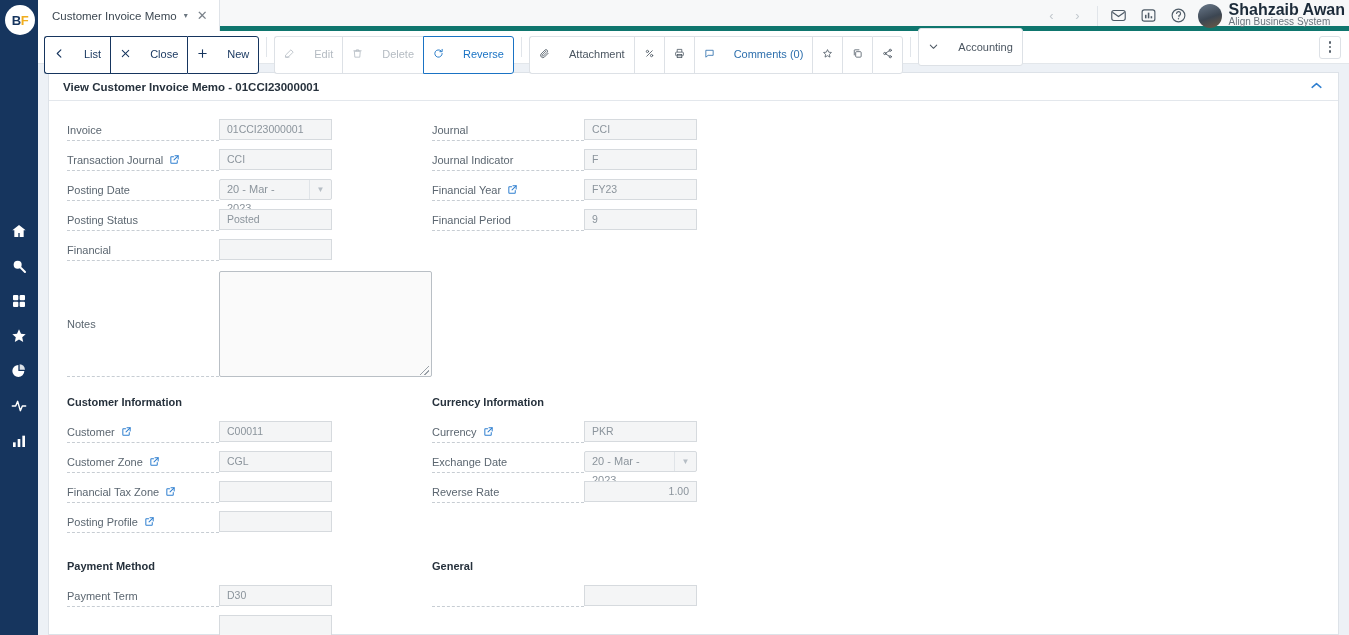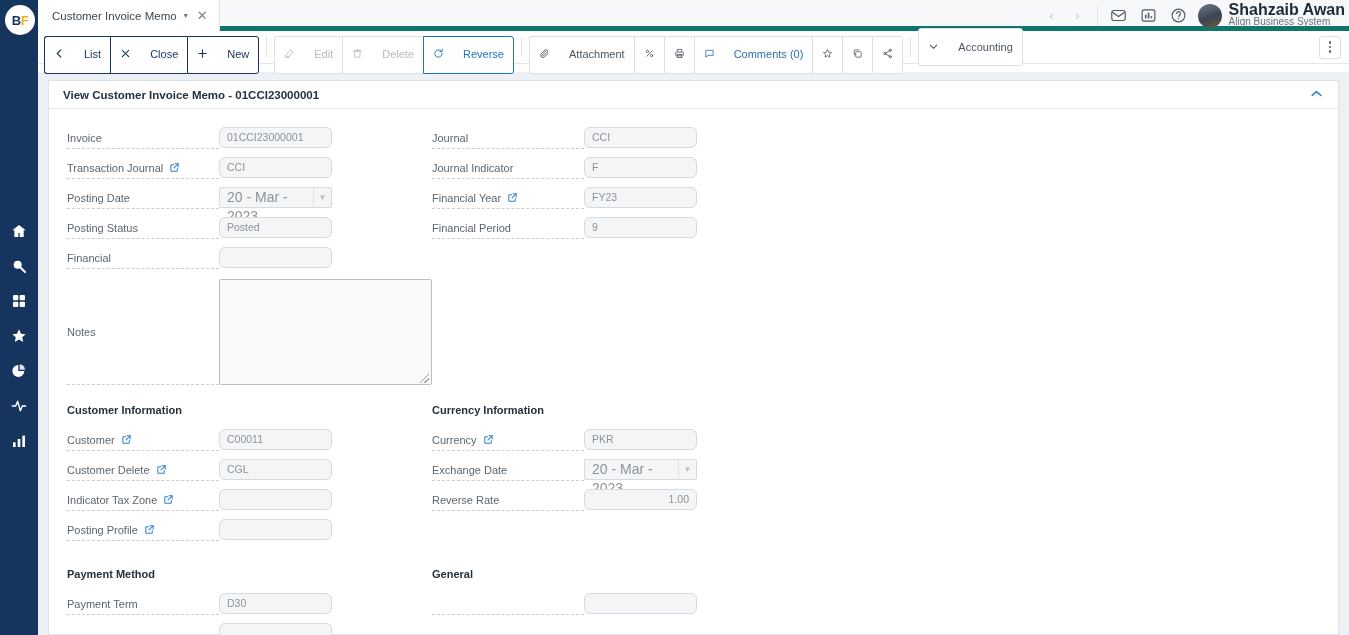--- a/index.html
+++ b/index.html
@@ -104,21 +104,21 @@
 
   .sep { width: 1px; height: 20px; background: #e1e5ea; margin: 0 7px; }
   .kebab {
     margin-left: auto; width: 22px; height: 23px;
     border: 1px solid #dde1e6; border-radius: 3px;
     display: flex; flex-direction: column; align-items: center; justify-content: center; gap: 2px;
   }
   .kebab i { width: 2.5px; height: 2.5px; border-radius: 50%; background: #56606b; display: block; }
 
   
-  .pagewrap { flex: 1 1 auto; background: #edf1f6; padding: 8px 10px 0 10px; overflow: hidden; margin-top: 8px; }
+  .pagewrap { flex: 1 1 auto; background: #edf1f6; padding: 8px 10px 0 10px; overflow: hidden; }
   .card {
     background: #ffffff; border: 1px solid #dde2e8;
     height: 100%;
   }
   .card-head {
     height: 28px; border-bottom: 1px solid #e3e7ec;
     display: flex; align-items: center; padding: 0 14px;
   }
   .card-title { font-size: 11.5px; font-weight: bold; color: #26313c; }
   .collapse-ic { margin-left: auto; color: #2f7fd0; font-size: 15px; line-height: 1; }
@@ -135,35 +135,35 @@
     height: 22px; line-height: 22px;
     display: flex; align-items: center; gap: 6px;
     padding-right: 8px;
   }
   .flabel .lnk { display: inline-flex; }
   .flabel .lnk svg { width: 11px; height: 11px; }
   .fctl { flex: 0 0 113px; width: 113px; }
 
   .inp {
     width: 113px; height: 21px;
-    border: 1px solid #d6dade; border-radius: 6px;
+    border: 1px solid #d6dade; border-radius: 0;
     background: #f4f5f6;
     font-size: 10.5px; color: #8b949c;
     padding: 0 7px; line-height: 19px;
     display: block; overflow: hidden; white-space: nowrap;
   }
   .inp.empty { background: #f4f5f6; }
   .inp.num { text-align: right; }
 
   .inp-date {
     width: 113px; height: 21px;
     border: 1px solid #d6dade; border-radius: 2px;
     background: #f4f5f6; display: flex; align-items: stretch;
   }
-  .inp-date .val { flex: 1 1 auto; font-size: 14px; color: #8b949c; padding: 0 7px; line-height: 19px; }
+  .inp-date .val { flex: 1 1 auto; font-size: 11px; color: #8b949c; padding: 0 7px; line-height: 19px; }
   .inp-date .arw {
     width: 22px; border-left: 1px solid #e0e4e8;
     display: flex; align-items: center; justify-content: center;
     color: #b6bec5; font-size: 8px;
   }
 
   
   .notes-row { display: flex; margin-top: 2px; }
   .notes-label {
     width: 152px; flex: 0 0 152px; height: 106px;
@@ -582,37 +582,37 @@
                     </svg>
                 </span>
               </span>
               <span class="fctl">
                 <span class="inp">C00011</span>
               </span>
             </div>
 
             <div class="field">
               <span class="flabel">
-                <span>Customer Delete</span>
+                <span>Customer Zone</span>
                 <span class="lnk">
                   <svg viewBox="0 0 24 24" fill="none" stroke="#2f7fd0" stroke-width="2.2" stroke-linecap="round" stroke-linejoin="round">
                       <path d="M13 4h7v7"></path>
                       <path d="M20 4 11 13"></path>
                       <path d="M18 14v5a1 1 0 0 1-1 1H5a1 1 0 0 1-1-1V7a1 1 0 0 1 1-1h5"></path>
                     </svg>
                 </span>
               </span>
               <span class="fctl">
                 <span class="inp">CGL</span>
               </span>
             </div>
 
             <div class="field">
               <span class="flabel">
-                <span>Indicator Tax Zone</span>
+                <span>Financial Tax Zone</span>
                 <span class="lnk">
                   <svg viewBox="0 0 24 24" fill="none" stroke="#2f7fd0" stroke-width="2.2" stroke-linecap="round" stroke-linejoin="round">
                       <path d="M13 4h7v7"></path>
                       <path d="M20 4 11 13"></path>
                       <path d="M18 14v5a1 1 0 0 1-1 1H5a1 1 0 0 1-1-1V7a1 1 0 0 1 1-1h5"></path>
                     </svg>
                 </span>
               </span>
               <span class="fctl">
                 <span class="inp empty"></span>

